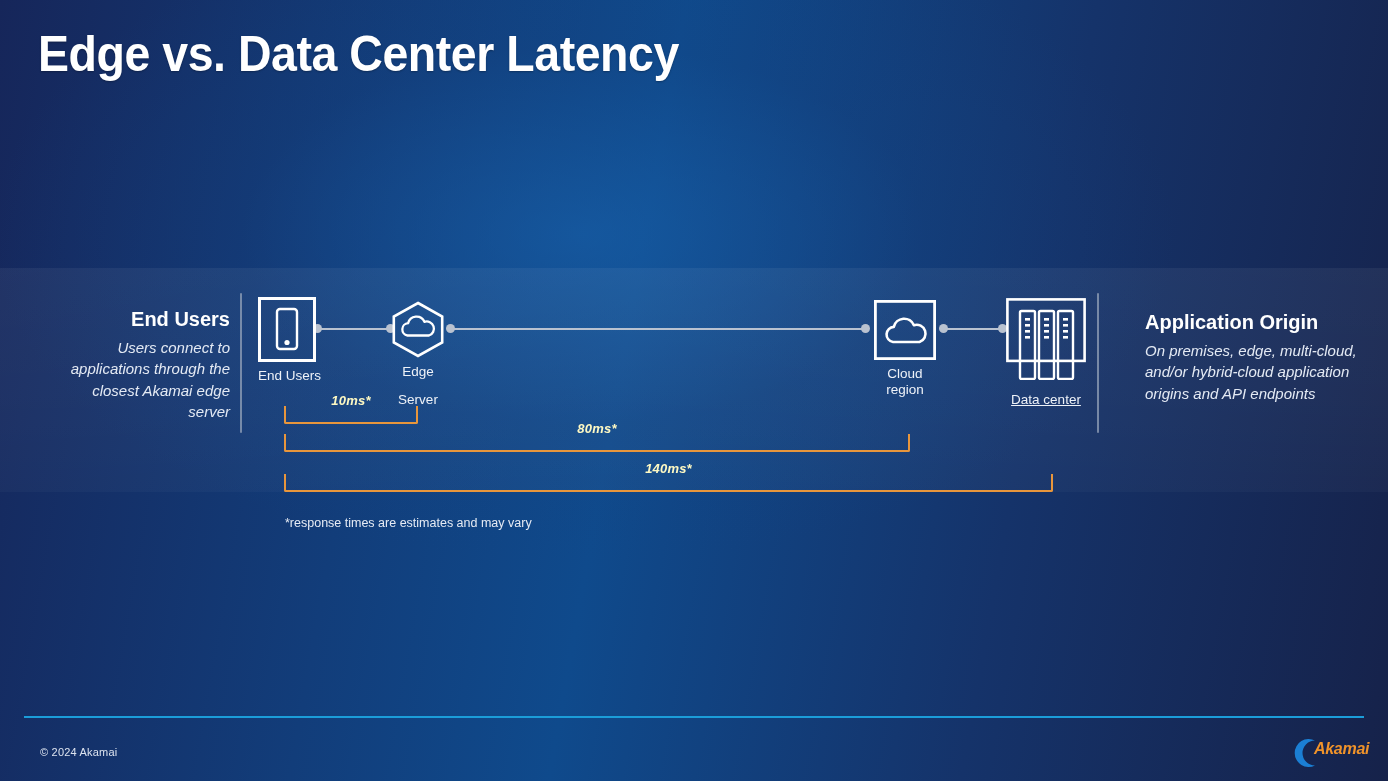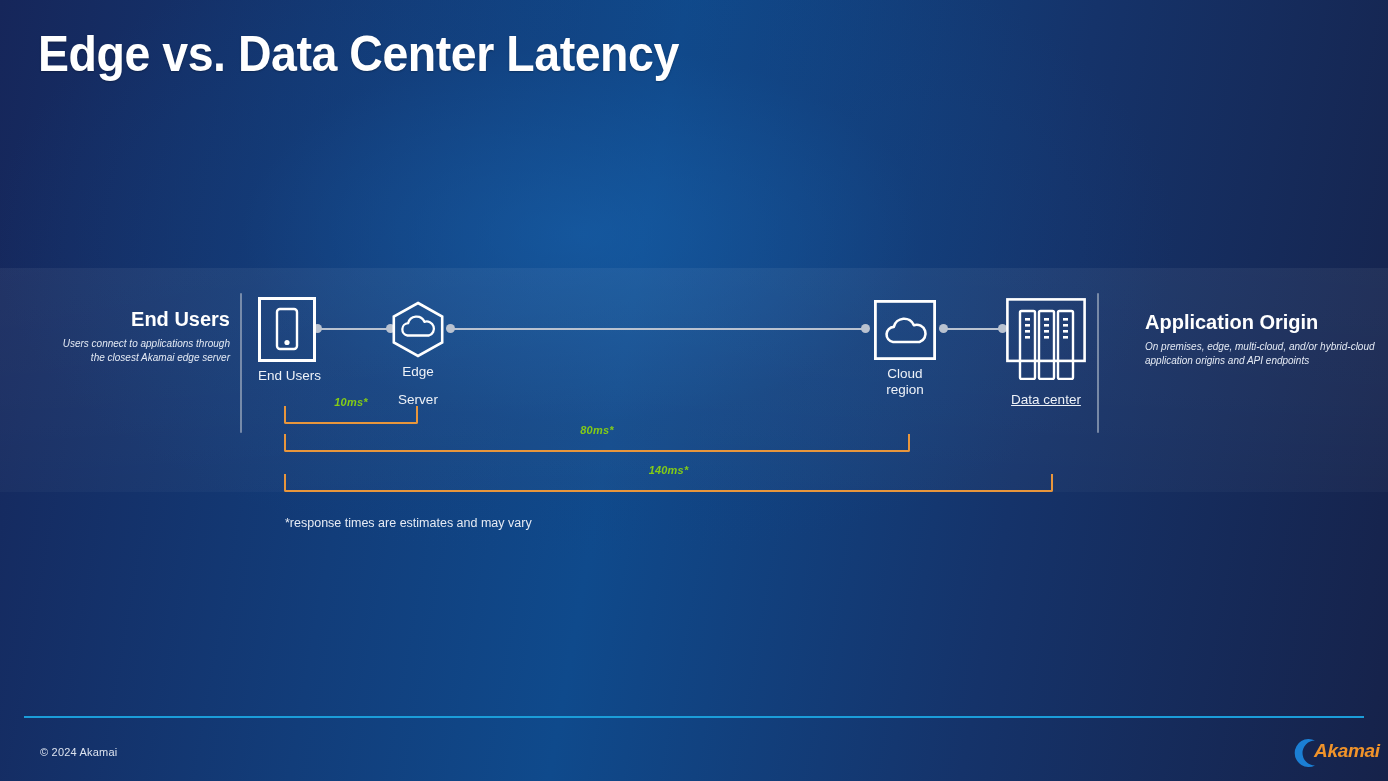--- a/index.html
+++ b/index.html
@@ -45,21 +45,21 @@
     text-shadow:0 1px 2px rgba(0,0,0,0.28);
     white-space:nowrap;
   }
 
   
   .sidelabel{position:absolute;z-index:4;}
   #left-label{left:60px;top:307px;width:170px;text-align:right;}
   #right-label{left:1114px;top:310px;width:250px;text-align:left;margin-left:31px;}
   .sl-title{font-size:20px;font-weight:bold;color:#ffffff;line-height:1.2;white-space:nowrap;}
   #right-label .sl-title{font-size:20px;}
-  .sl-desc{margin-top:6px;font-size:10px;font-style:italic;color:#e4eaf4;line-height:1.42;}
+  .sl-desc{margin-top:6px;font-size:15px;font-style:italic;color:#e4eaf4;line-height:1.42;}
 
   .vdiv{position:absolute;width:2px;background:#9aa7bd;opacity:0.72;z-index:4;border-radius:1px;}
   #vdiv-left{left:240px;top:293px;height:140px;}
   #vdiv-right{left:1097px;top:293px;height:140px;}
 
   
   .node{position:absolute;z-index:5;text-align:center;}
   .node .cap{
     font-size:13.5px;color:#eef2f8;line-height:1.22;margin-top:6px;white-space:nowrap;
   }
@@ -79,37 +79,37 @@
   .conn .dot.r{right:0;}
 
   
   .bracket{position:absolute;z-index:5;}
   .bracket .br{
     position:absolute;left:0;right:0;bottom:0;height:16px;
     border:2px solid #e8963c;border-top:none;border-radius:0 0 2px 2px;
   }
   .bracket .lbl{
     position:absolute;bottom:16px;left:0;right:0;text-align:center;
-    font-size:11px;font-style:italic;font-weight:bold;color:#84cc16;
+    font-size:13px;font-style:italic;font-weight:bold;color:#fef9c3;
     letter-spacing:0.2px;
   }
 
   
   #footnote{
     position:absolute;left:285px;top:514px;z-index:5;
     font-size:12.5px;color:#e6ebf4;line-height:1.45;
   }
 
   
   #rule{position:absolute;left:24px;top:716px;width:1340px;height:2px;background:#1b9dd9;z-index:5;}
   #copyright{position:absolute;left:40px;top:746px;z-index:5;font-size:11px;color:#dce3ef;letter-spacing:0.2px;}
   #logo{position:absolute;left:1288px;top:735px;z-index:5;width:96px;height:34px;}
   #logo .wordmark{
     position:absolute;left:26px;top:5px;
-    font-size:19px;font-weight:bold;font-style:italic;color:#f0932a;
+    font-size:16px;font-weight:bold;font-style:italic;color:#f0932a;
     letter-spacing:-0.3px;
   }
 </style>
 </head>
 <body>
 
 <div id="slide"></div>
 <div id="band"></div>
 
 <div id="title">Edge vs. Data Center Latency</div>

